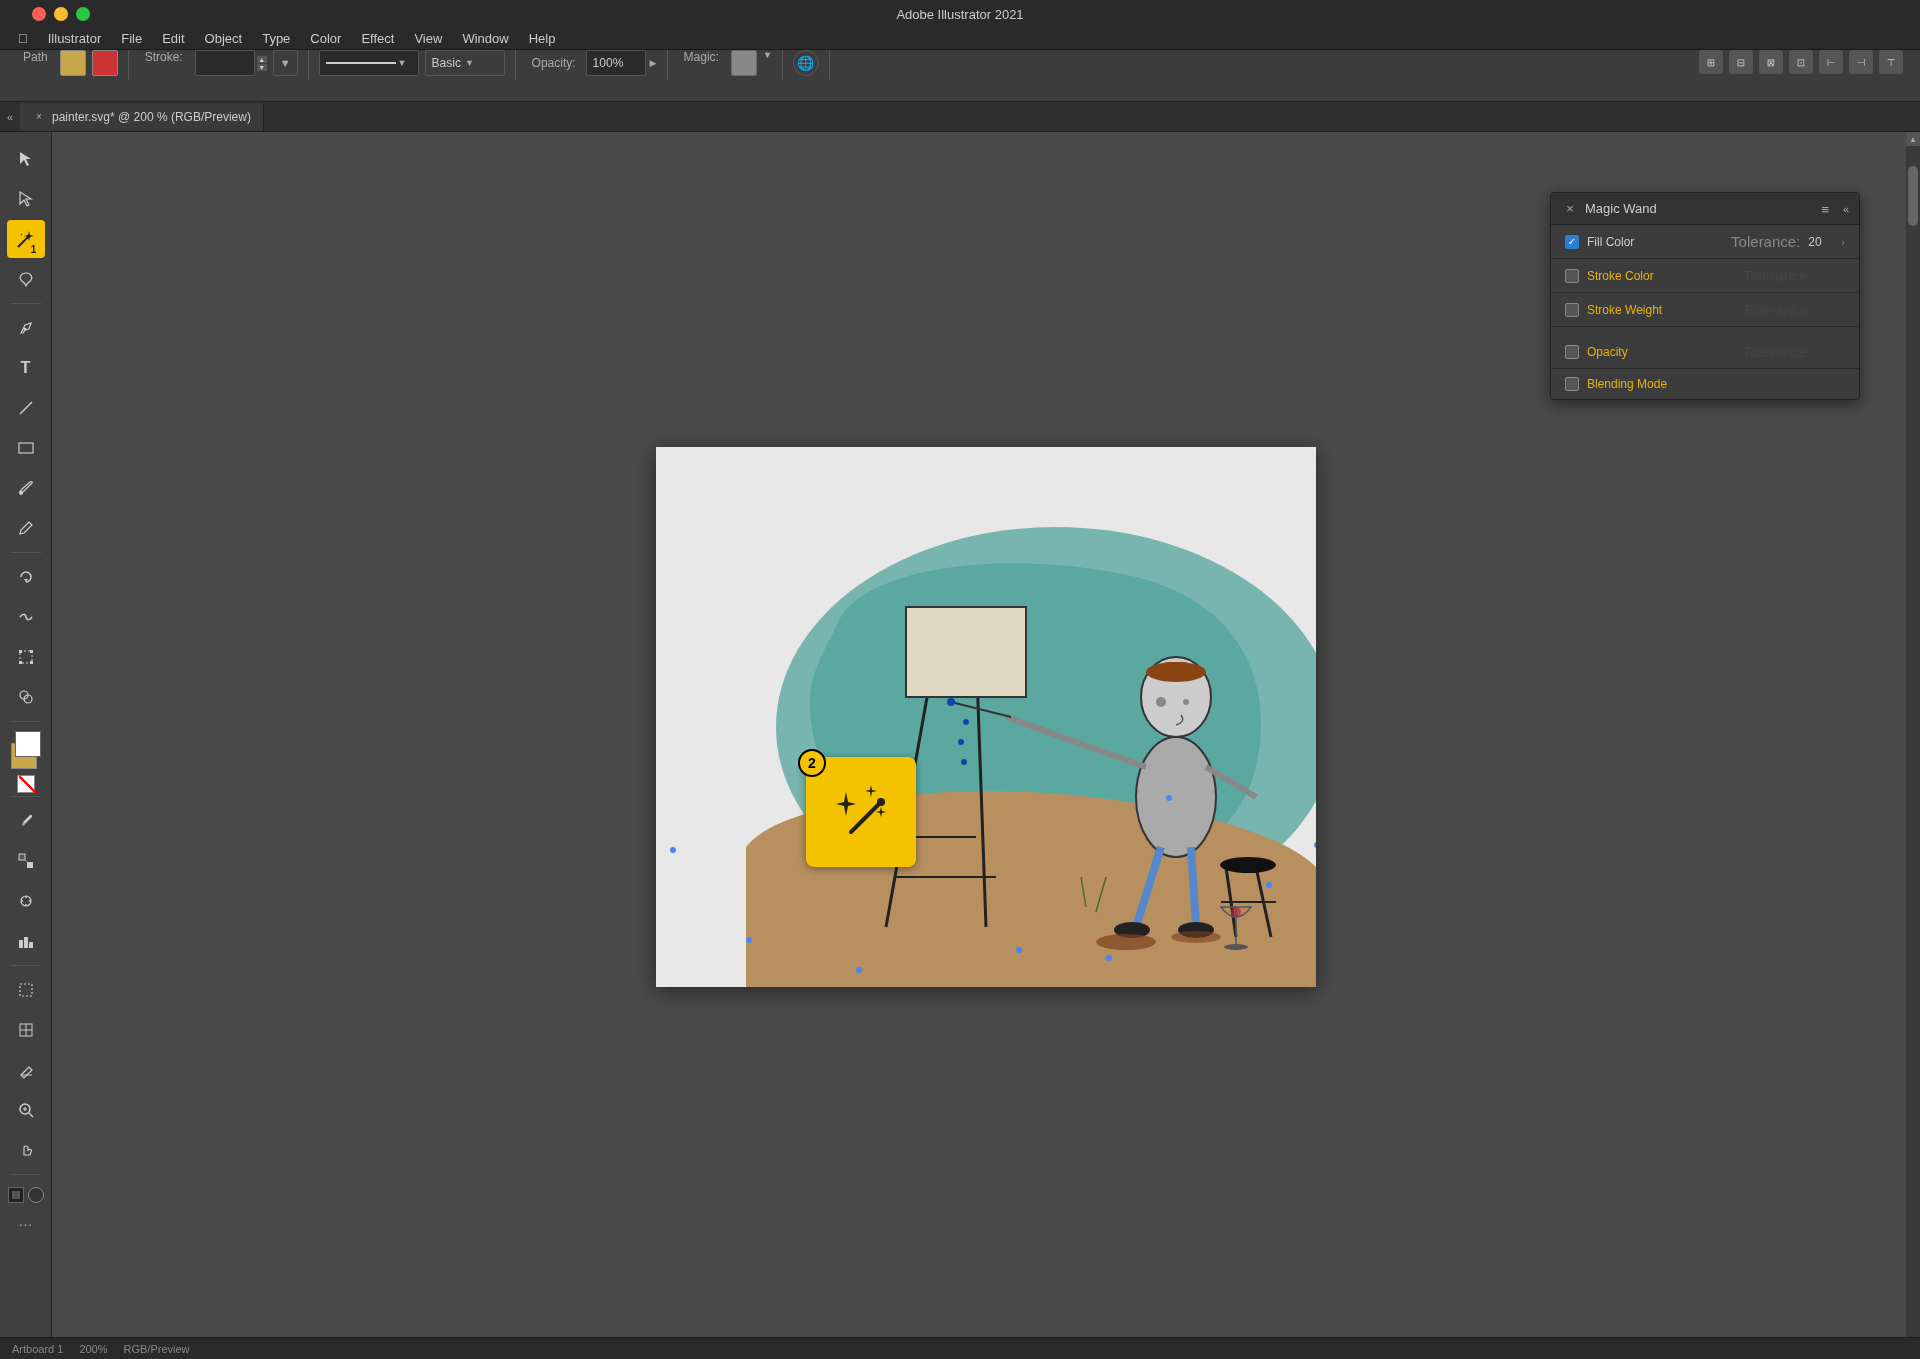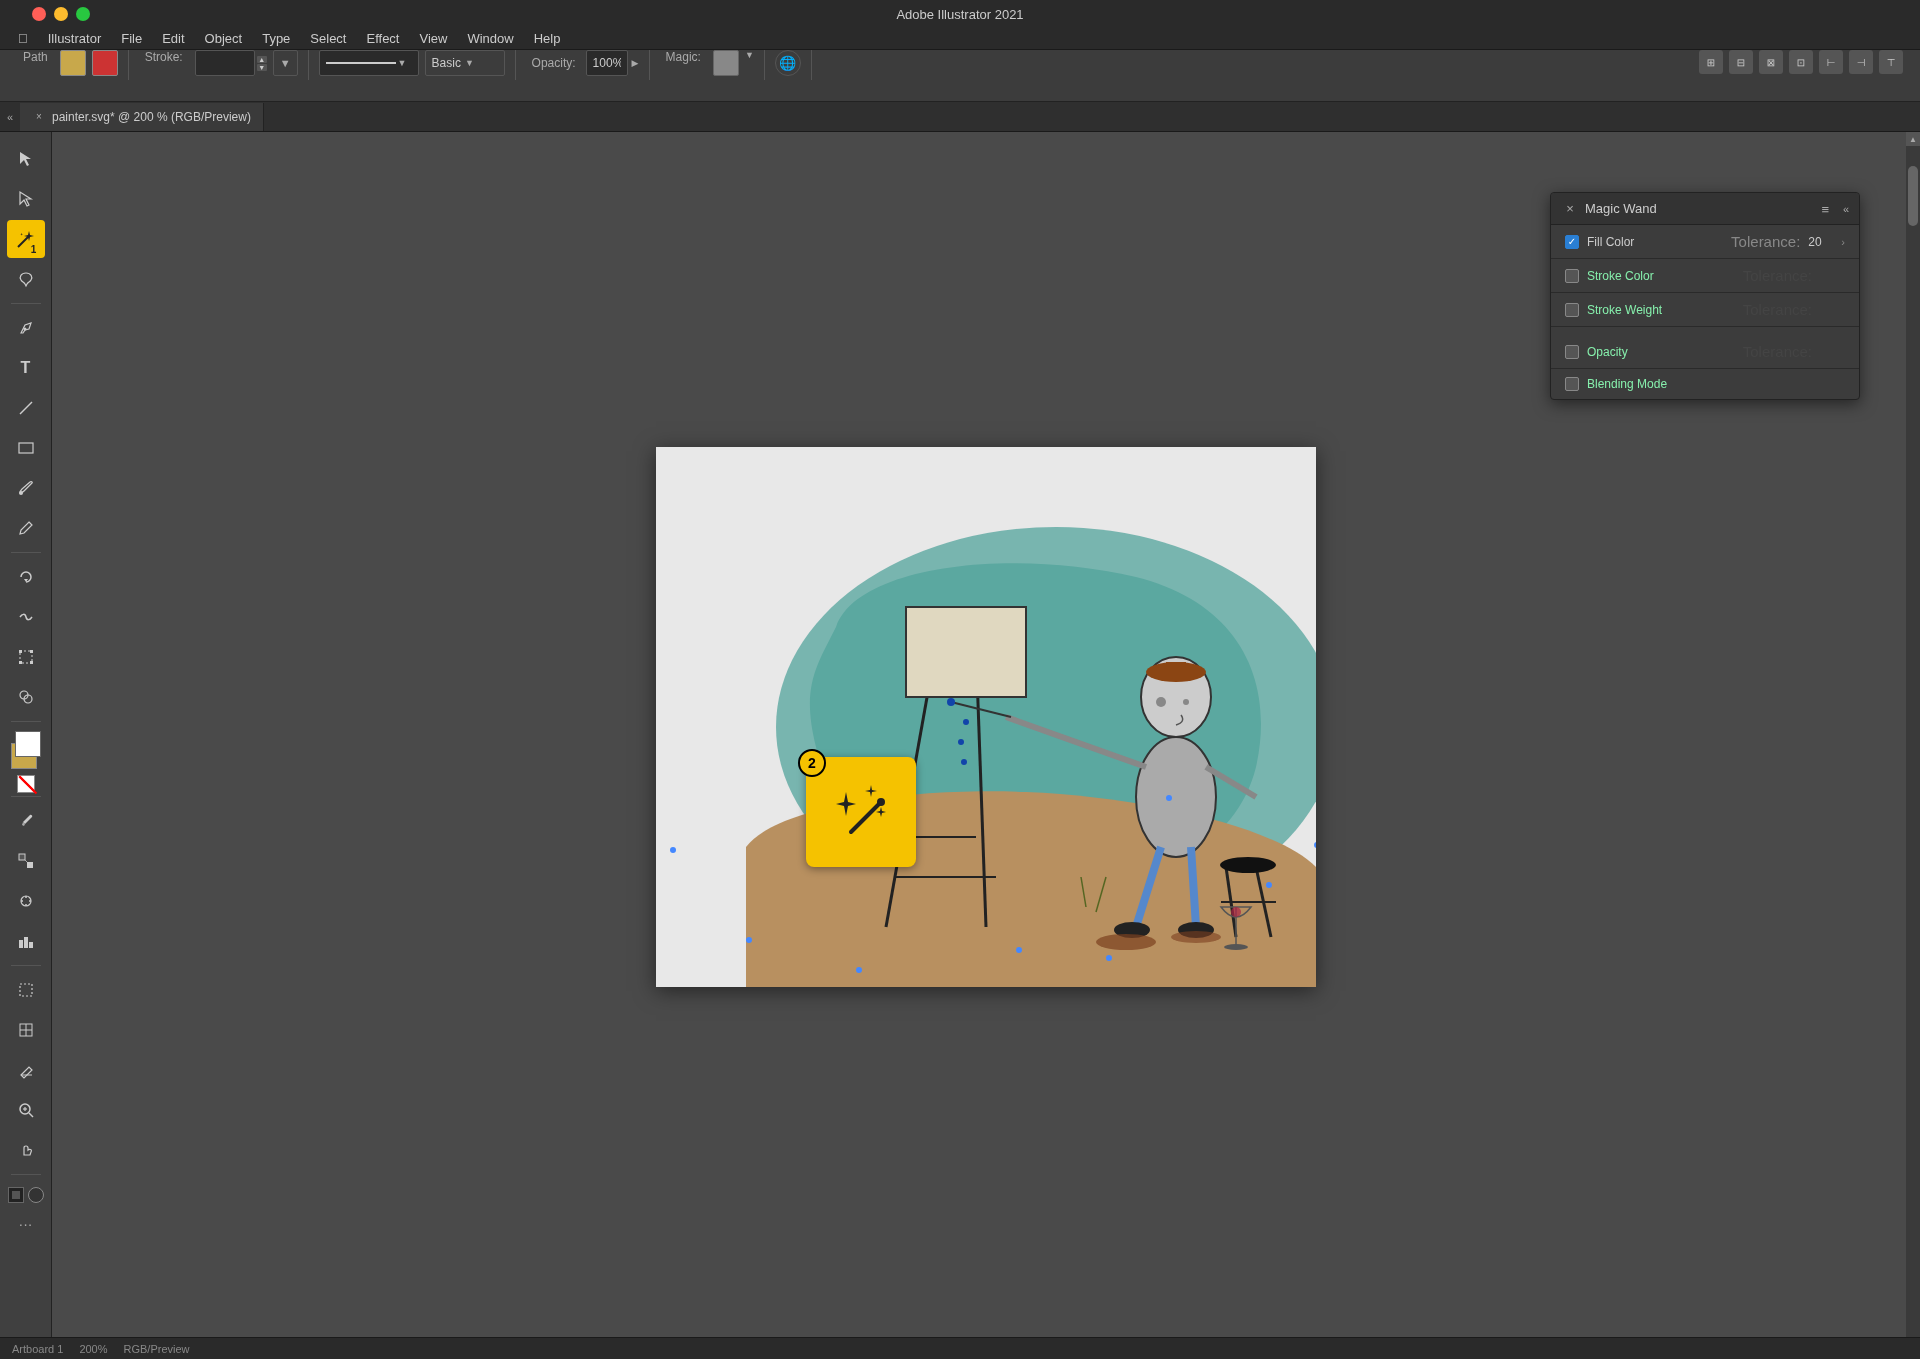--- a/index.html
+++ b/index.html
@@ -435,21 +435,21 @@
       font-size: 12px;
       color: #ccc;
       min-width: 25px;
     }
     .panel-chevron {
       color: #888;
       font-size: 11px;
       cursor: pointer;
     }
     .panel-row-disabled .panel-row-label {
-      color: #86efac;
+      color: #eab308;
     }
     .panel-row-disabled .panel-tolerance-label {
       color: #444;
     }
 
     
     #status-bar {
       position: absolute;
       bottom: 0;
       width: 100%;
@@ -484,21 +484,21 @@
   <div id="app-title">Adobe Illustrator 2021</div>
 </div>
 
 <div id="menu-bar">
   <span class="menu-item"></span>
   <span class="menu-item">Illustrator</span>
   <span class="menu-item">File</span>
   <span class="menu-item">Edit</span>
   <span class="menu-item">Object</span>
   <span class="menu-item">Type</span>
-  <span class="menu-item">Select</span>
+  <span class="menu-item">Color</span>
   <span class="menu-item">Effect</span>
   <span class="menu-item">View</span>
   <span class="menu-item">Window</span>
   <span class="menu-item">Help</span>
 </div>
 
 <div id="toolbar">
   <span class="toolbar-label">Path</span>
   <div class="toolbar-color-swatch"></div>
   <div class="toolbar-stroke-swatch"></div>
@@ -519,21 +519,21 @@
     <div class="stroke-line-inner"></div>
     <span style="font-size:9px;color:#aaa;margin-left:2px;">▼</span>
   </div>
   <div class="toolbar-dropdown" style="width:80px;">
     <span>Basic</span>
     <span style="font-size:9px;color:#aaa;">▼</span>
   </div>
   <div class="toolbar-divider"></div>
   <div class="toolbar-opacity-group">
     <span class="toolbar-label">Opacity:</span>
-    <input type="text" class="toolbar-field" style="width: 42px;" value="100%">
+    <input type="text" class="toolbar-field" style="width: 60px;" value="100%">
     <span style="font-size:9px;color:#aaa;cursor:pointer;">▶</span>
   </div>
   <div class="toolbar-divider"></div>
   <span class="toolbar-label">Magic:</span>
   <div class="toolbar-style-swatch"></div>
   <span style="font-size:9px;color:#aaa;cursor:pointer;">▼</span>
   <div class="toolbar-divider"></div>
   <div style="width:26px;height:26px;border:1px solid #555;border-radius:50%;display:flex;align-items:center;justify-content:center;cursor:pointer;color:#aaa;font-size:14px;">🌐</div>
   <div class="toolbar-divider"></div>
 

